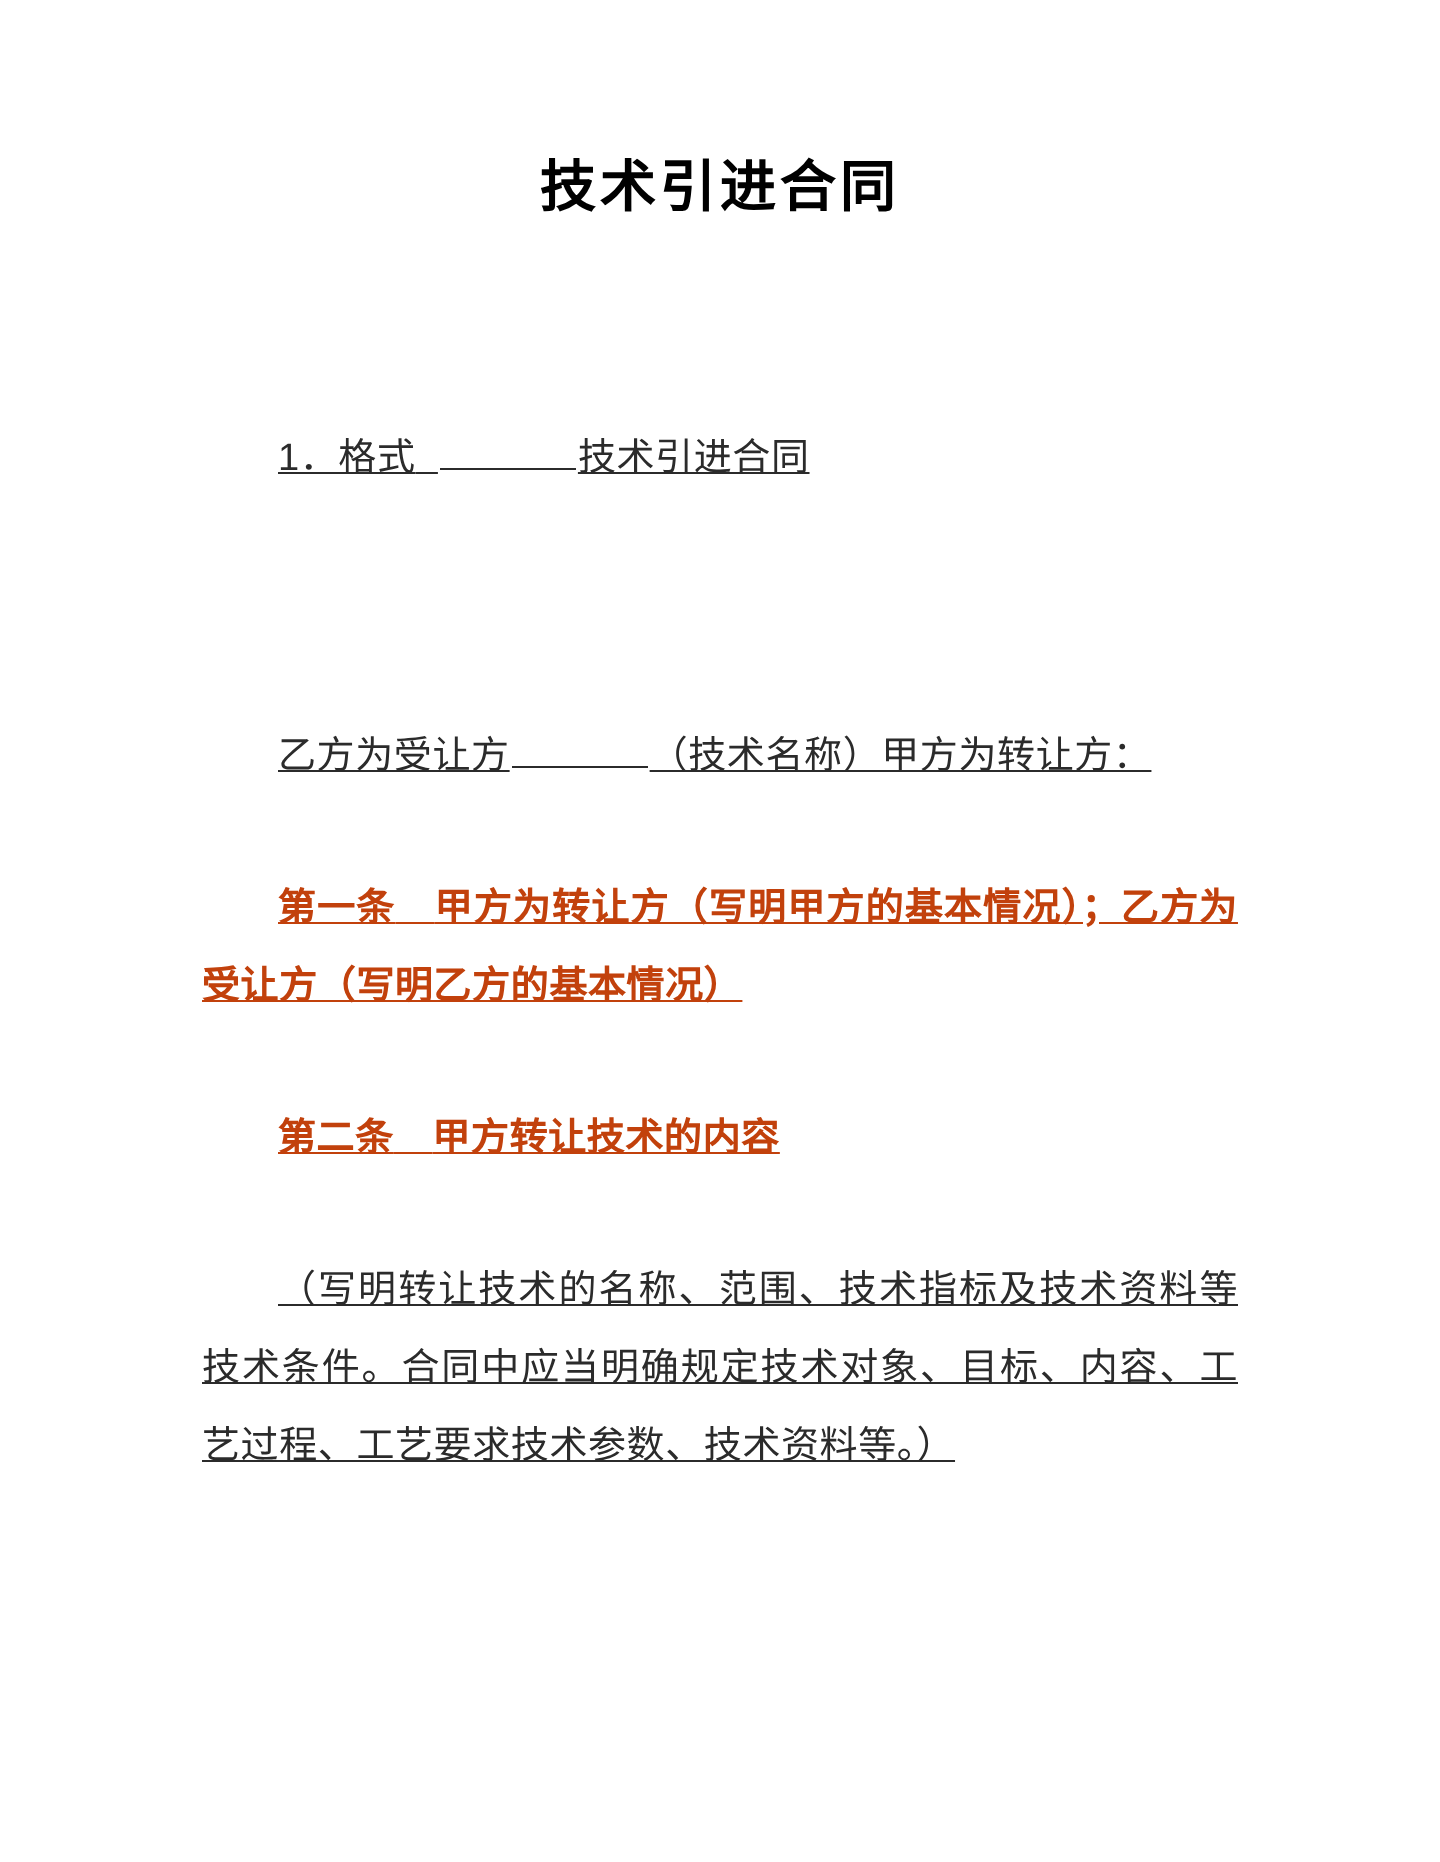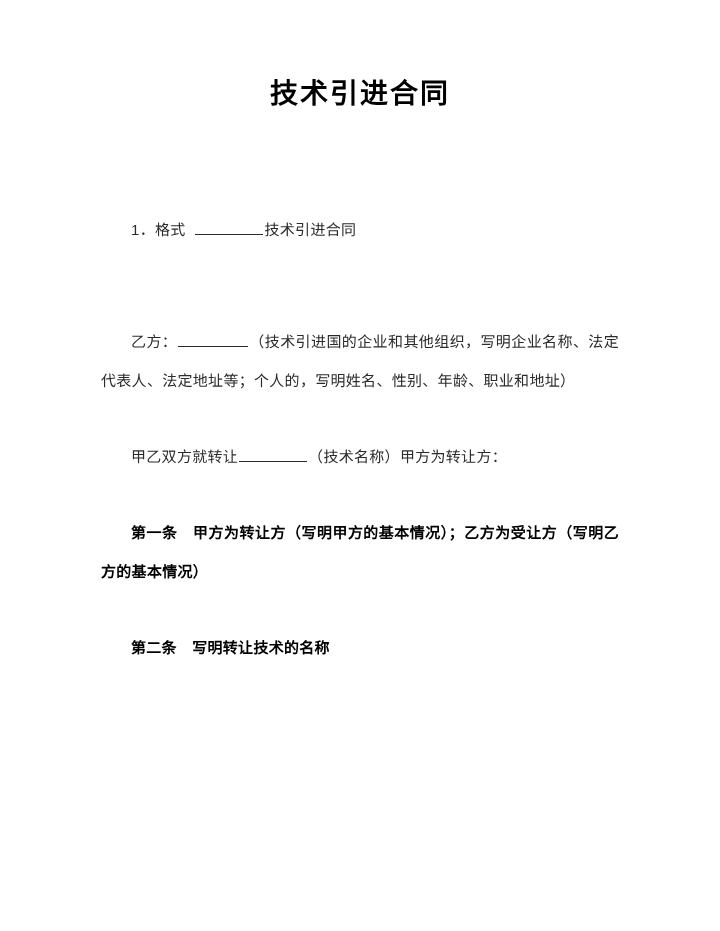--- a/index.html
+++ b/index.html
@@ -36,35 +36,36 @@
     color: #000000;
     line-height: 1.3;
   }
   .body-area {
     position: absolute;
     left: 101px;
     top: 210px;
     width: 518px;
   }
   .para {
-    font-size: 15px;
+    font-size: 19px;
     line-height: 39px;
     color: #2b2b2b;
     text-align: justify;
     text-justify: inter-ideograph;
     letter-spacing: 0.3px;
     word-break: break-all;
     margin: 0;
+    text-decoration: underline;
   }
   .para.indent {
     text-indent: 2em;
   }
   .para.strong {
     font-weight: 700;
-    color: #000000;
+    color: #c2410c;
   }
   .gap-sm { height: 36px; }
   .gap-md { height: 37px; }
   .blank {
     display: inline-block;
     border-bottom: 1px solid #2b2b2b;
     min-width: 68px;
     vertical-align: baseline;
     height: 0.95em;
     margin: 0 1px;
@@ -80,31 +81,31 @@
 
   <div class="body-area">
 
     <p class="para indent"><span>1．格式</span>&nbsp;&nbsp;<span class="blank"></span><span>技术引进合同</span></p>
 
     <div class="gap-sm"></div>
 
 
     <div class="gap-md"></div>
 
-    <p class="para indent"><span>乙方：</span><span class="blank wide"></span><span>（技术引进国的企业和其他组织，写明企业名称、法定代表人、法定地址等；个人的，写明姓名、性别、年龄、职业和地址）</span></p>
 
     <div class="gap-md"></div>
 
-    <p class="para indent"><span>甲乙双方就转让</span><span class="blank"></span><span>（技术名称）甲方为转让方：</span></p>
+    <p class="para indent"><span>乙方为受让方</span><span class="blank"></span><span>（技术名称）甲方为转让方：</span></p>
 
     <div class="gap-md"></div>
 
     <p class="para indent strong"><span>第一条</span><span>　</span><span>甲方为转让方（写明甲方的基本情况）；乙方为受让方（写明乙方的基本情况）</span></p>
 
     <div class="gap-md"></div>
 
-    <p class="para indent strong"><span>第二条</span><span>　</span><span>写明转让技术的名称</span></p>
+    <p class="para indent strong"><span>第二条</span><span>　</span><span>甲方转让技术的内容</span></p>
 
     <div class="gap-md"></div>
 
+    <p class="para indent">（写明转让技术的名称、范围、技术指标及技术资料等技术条件。合同中应当明确规定技术对象、目标、内容、工艺过程、工艺要求技术参数、技术资料等。）</p>
 
   </div>
 </div>
 
 </body></html>

